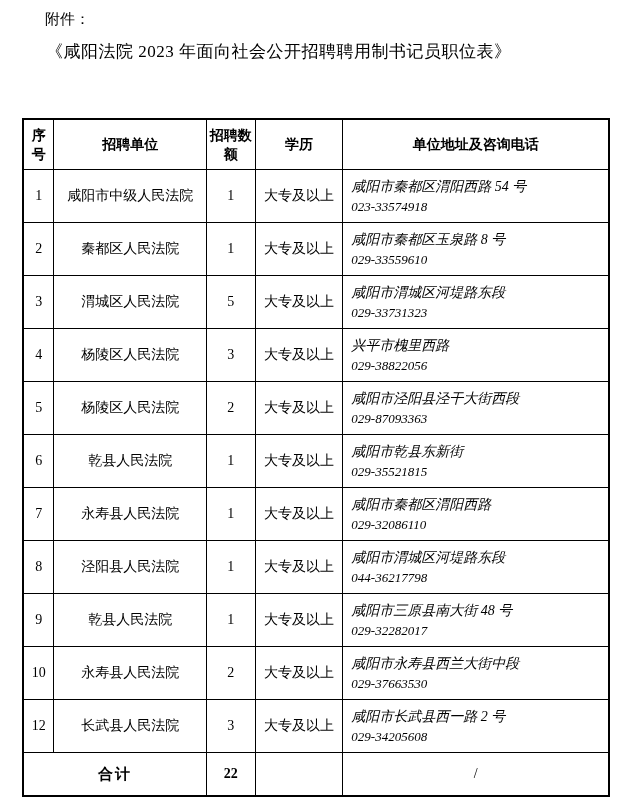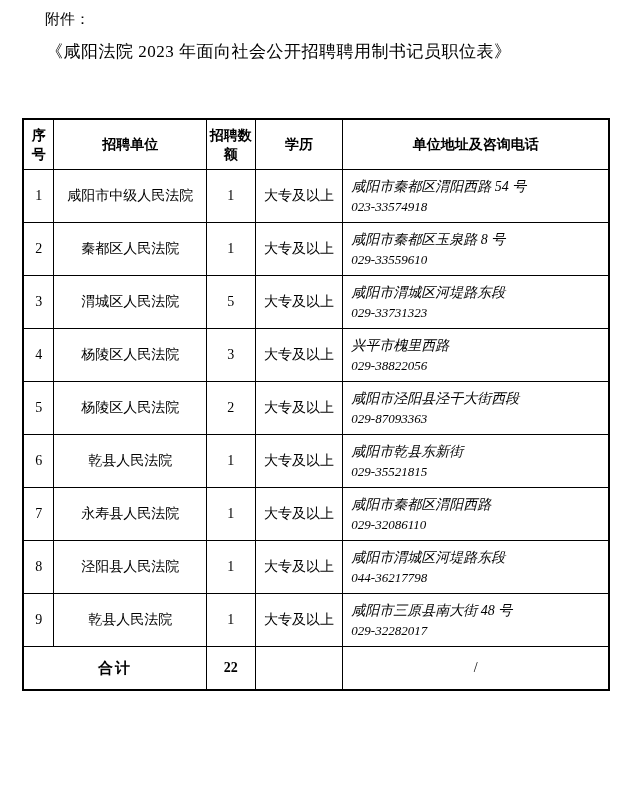--- a/index.html
+++ b/index.html
@@ -201,22 +201,42 @@
     <td class="c-no">9</td>
     <td class="c-unit">乾县人民法院</td>
     <td class="c-count">1</td>
     <td class="c-edu">大专及以上</td>
     <td class="c-addr">
       <div class="addr-line">咸阳市三原县南大街 48 号</div>
       <div class="phone-line">029-32282017</div>
     </td>
   </tr>
 
-
-
+  <tr>
+    <td class="c-no">10</td>
+    <td class="c-unit">永寿县人民法院</td>
+    <td class="c-count">2</td>
+    <td class="c-edu">大专及以上</td>
+    <td class="c-addr">
+      <div class="addr-line">咸阳市永寿县西兰大街中段</div>
+      <div class="phone-line">029-37663530</div>
+    </td>
+  </tr>
+
+
+  <tr>
+    <td class="c-no">12</td>
+    <td class="c-unit">长武县人民法院</td>
+    <td class="c-count">3</td>
+    <td class="c-edu">大专及以上</td>
+    <td class="c-addr">
+      <div class="addr-line">咸阳市长武县西一路 2 号</div>
+      <div class="phone-line">029-34205608</div>
+    </td>
+  </tr>
 </tbody>
     <tfoot>
       <tr>
         <td colspan="2" class="total-label">合计</td>
         <td class="total-count">22</td>
         <td class="total-edu"></td>
         <td class="total-addr">/</td>
       </tr>
     </tfoot>
   </table>

